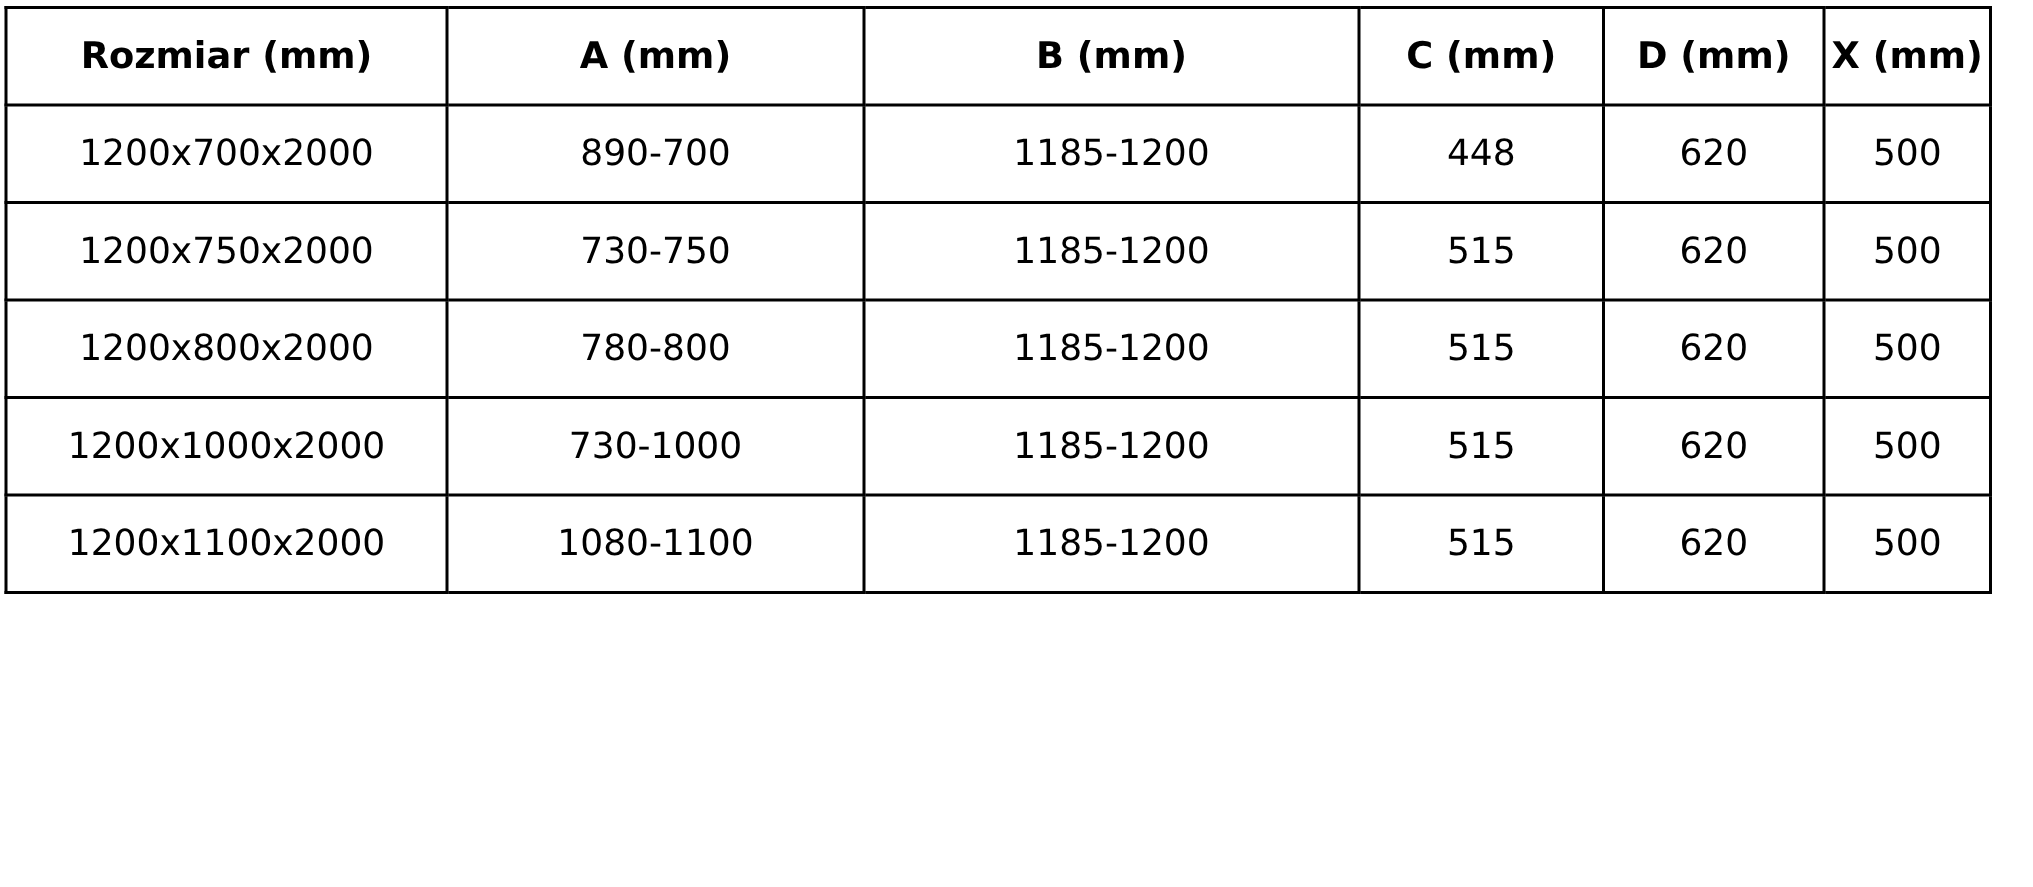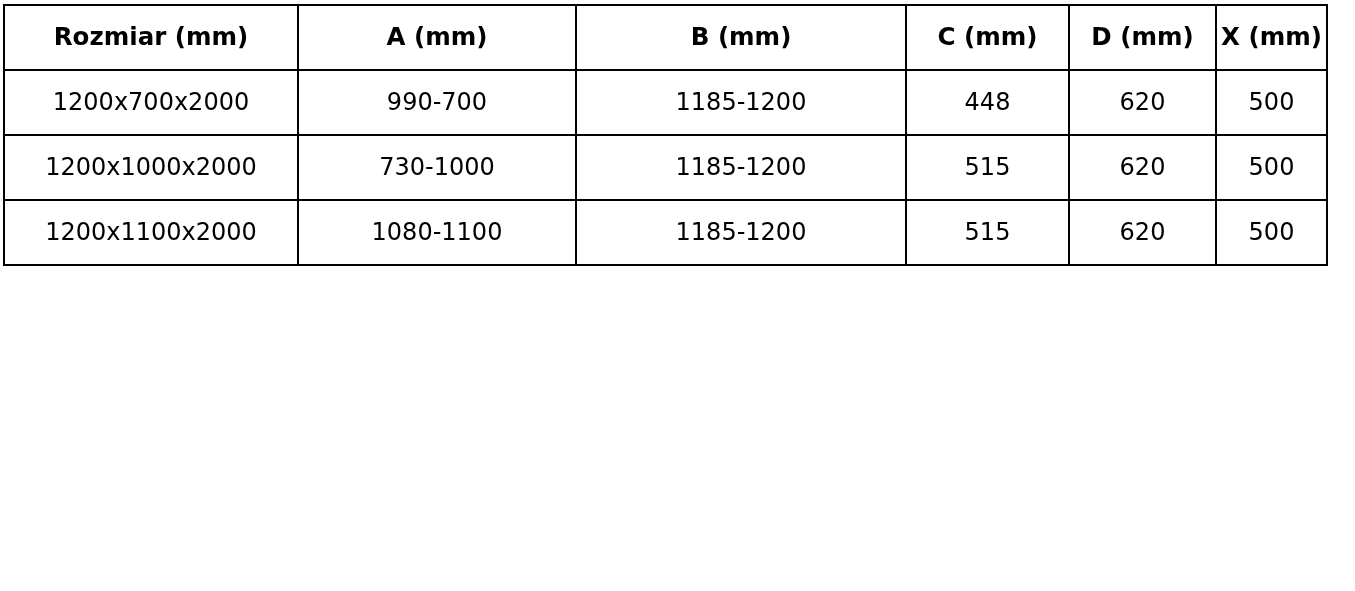--- a/index.html
+++ b/index.html
@@ -72,23 +72,39 @@
         <th>A (mm)</th>
         <th>B (mm)</th>
         <th>C (mm)</th>
         <th>D (mm)</th>
         <th>X (mm)</th>
       </tr>
     </thead>
     <tbody>
       <tr>
         <td>1200x700x2000</td>
-        <td>990-700</td>
+        <td>890-700</td>
         <td>1185-1200</td>
         <td>448</td>
+        <td>620</td>
+        <td>500</td>
+      </tr>
+      <tr>
+        <td>1200x750x2000</td>
+        <td>730-750</td>
+        <td>1185-1200</td>
+        <td>515</td>
+        <td>620</td>
+        <td>500</td>
+      </tr>
+      <tr>
+        <td>1200x800x2000</td>
+        <td>780-800</td>
+        <td>1185-1200</td>
+        <td>515</td>
         <td>620</td>
         <td>500</td>
       </tr>
       <tr>
         <td>1200x1000x2000</td>
         <td>730-1000</td>
         <td>1185-1200</td>
         <td>515</td>
         <td>620</td>
         <td>500</td>

